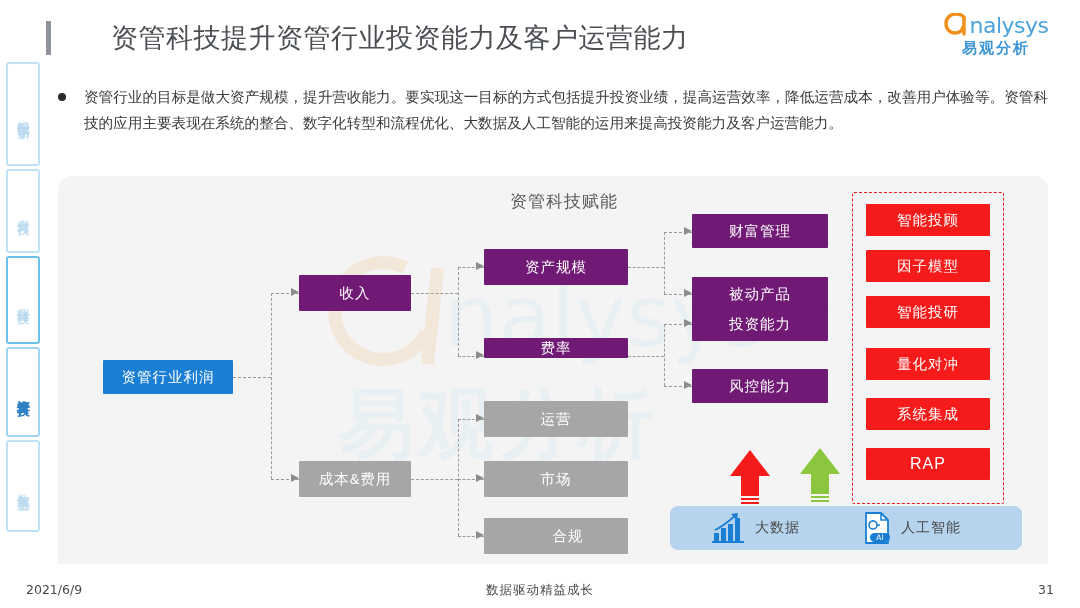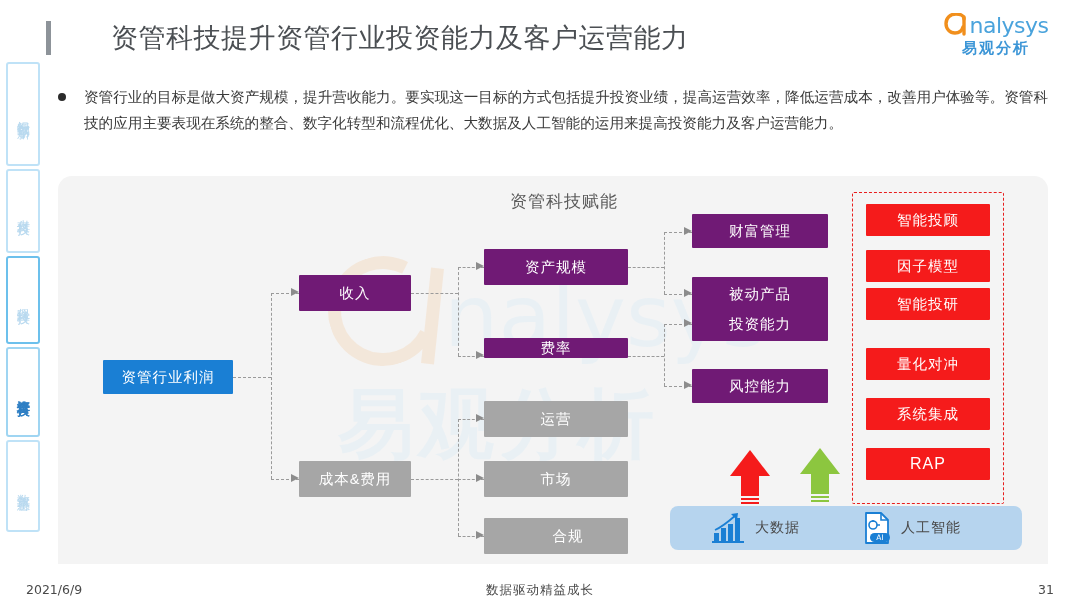--- a/index.html
+++ b/index.html
@@ -258,21 +258,21 @@
     </div>
 
     <div class="red-region"></div>
 
     <div class="box red" style="left:808px; top:28px; width:124px; height:32px;">
       <span>智能投顾</span>
     </div>
     <div class="box red" style="left:808px; top:74px; width:124px; height:32px;">
       <span>因子模型</span>
     </div>
-    <div class="box red" style="left:808px; top:112px; width:124px; height:32px;text-align:right;">
+    <div class="box red" style="left:808px; top:120px; width:124px; height:32px;text-align:right;">
       <span>智能投研</span>
     </div>
     <div class="box red" style="left:808px; top:172px; width:124px; height:32px;">
       <span>量化对冲</span>
     </div>
     <div class="box red" style="left:808px; top:222px; width:124px; height:32px;">
       <span>系统集成</span>
     </div>
     <div class="box red" style="left:808px; top:272px; width:124px; height:32px; font-family:Liberation Sans, sans-serif; font-size:16px;">
       <span>RAP</span>

